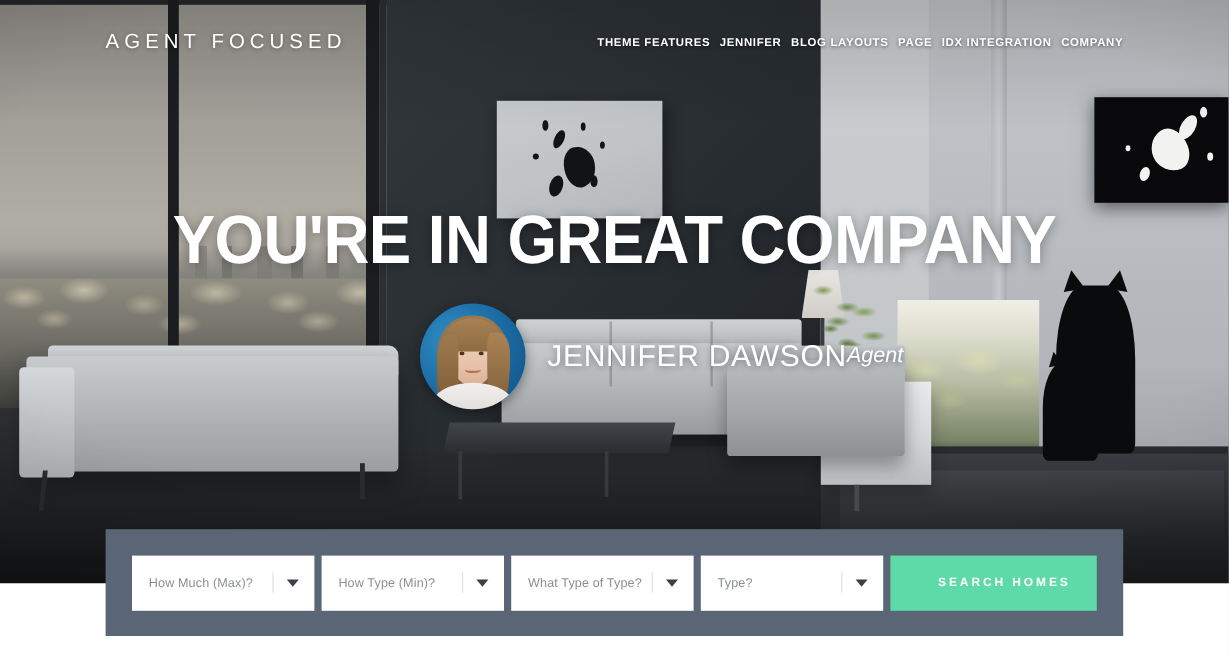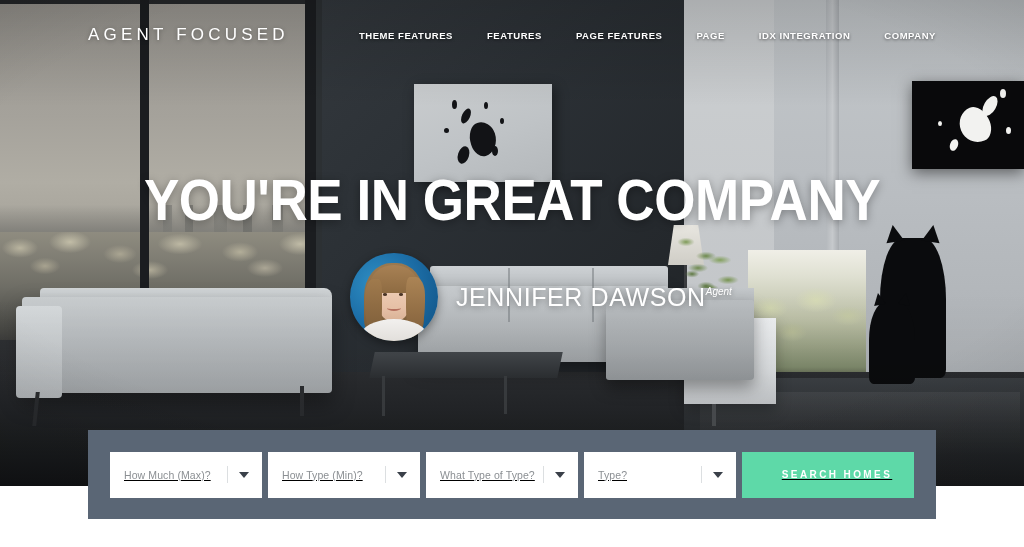--- a/index.html
+++ b/index.html
@@ -321,21 +321,21 @@
   }
   .logo {
     color: #ffffff;
     font-size: 17px;
     font-weight: 400;
     letter-spacing: 4.2px;
     text-shadow: 0 1px 4px rgba(0,0,0,.35);
     white-space: nowrap;
     text-align: right;
   }
-  .nav { display: flex; align-items: center; gap: 34px; }
+  .nav { display: flex; align-items: center; gap: 8px; }
   .nav-item {
     color: #ffffff;
     font-size: 9.5px;
     font-weight: 700;
     letter-spacing: .55px;
     text-shadow: 0 1px 3px rgba(0,0,0,.55);
     white-space: nowrap;
     cursor: pointer;
   }
 
@@ -415,40 +415,39 @@
     color: #ffffff;
     font-size: 25px;
     font-weight: 400;
     letter-spacing: .6px;
     line-height: 1.15;
     text-shadow: 0 1px 6px rgba(0,0,0,.4);
     white-space: nowrap;
   }
   .agent-role {
     color: #ffffff;
-    font-size: 10px;
+    font-size: 18px;
     font-style: italic;
     font-weight: 400;
     text-align: center;
     margin-top: 3px;
     text-shadow: 0 1px 5px rgba(0,0,0,.4);
   }
 
   
   .search-panel {
     position: absolute;
-    left: 88px; top: 430px;
+    left: 88px; top: 441px;
     width: 848px; height: 89px;
     background: #5a6675;
     display: flex;
     align-items: center;
     padding: 0 22px;
     gap: 6px;
     z-index: 40;
-    text-decoration: underline;
   }
   .field {
     position: relative;
     height: 46px;
     background: #ffffff;
     display: flex;
     align-items: center;
     padding: 0 0 0 14px;
     flex: 1 1 0;
     min-width: 0;
@@ -573,22 +572,22 @@
     <div class="ct-leg2"></div>
 
     <div class="hero-shade"></div>
     <div class="vignette"></div>
   </div>
 
   <div class="header">
     <div class="logo">AGENT FOCUSED</div>
     <nav class="nav">
       <span class="nav-item">THEME FEATURES</span>
-      <span class="nav-item">FEATURES</span>
-      <span class="nav-item">PAGE FEATURES</span>
+      <span class="nav-item">JENNIFER</span>
+      <span class="nav-item">BLOG LAYOUTS</span>
       <span class="nav-item">PAGE</span>
       <span class="nav-item">IDX INTEGRATION</span>
       <span class="nav-item">COMPANY</span>
     </nav>
   </div>
 
   <div class="hero-title">YOU'RE IN GREAT COMPANY</div>
 
   <div class="agent-block">
     <div class="avatar">

